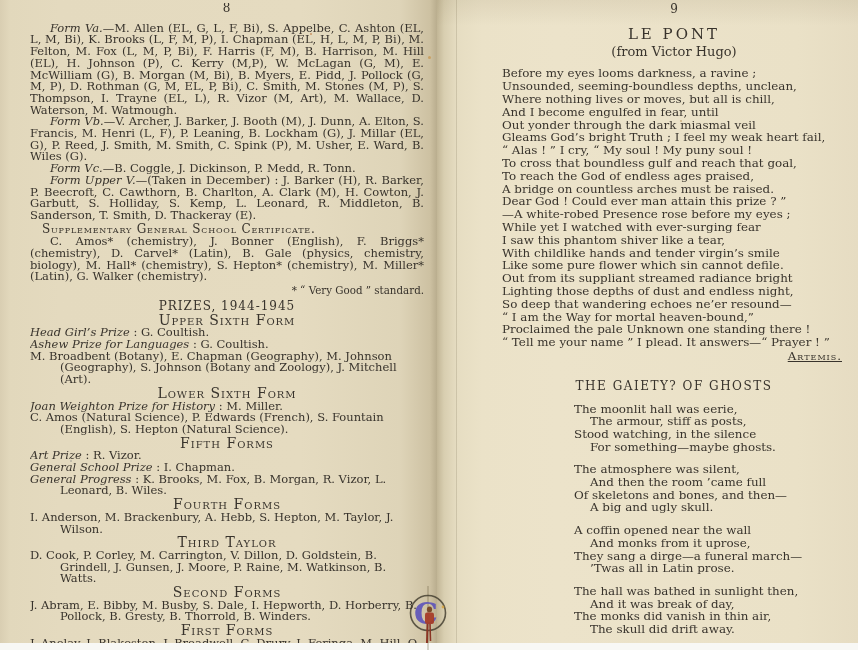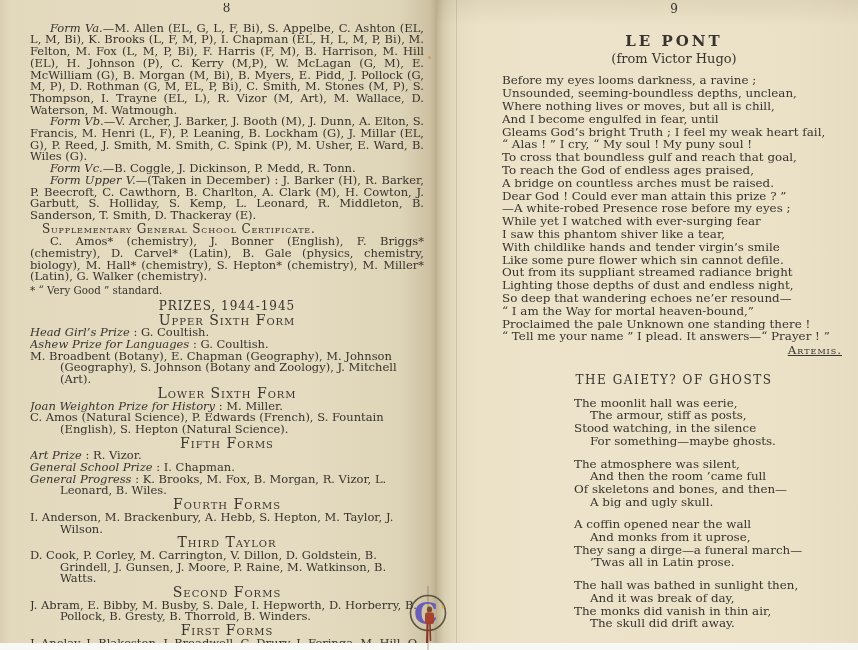--- a/index.html
+++ b/index.html
@@ -29,31 +29,31 @@
   .bottom-strip{position:absolute;left:0;bottom:0;width:858px;height:7px;background:#f8f8f5;}
   
   .lp-inner{
     position:absolute;left:30px;right:13px;top:3px;bottom:0;overflow:hidden;
     font-size:11.5px;line-height:11.7px;text-align:justify;
   }
   .pageno{text-align:center;font-size:12px;margin:0 0 8px 0;letter-spacing:1px;}
   .para{margin:0;text-indent:20px;}
   .lead{font-style:italic;}
   .supp-head{font-variant:small-caps;letter-spacing:.8px;font-size:12px;margin:2px 12px 1px;text-align:left;}
-  .footnote{font-size:10.3px;text-align:left;margin:2px 0 1px;}
+  .footnote{font-size:10.3px;text-align:right;margin:2px 0 1px;}
   .prizes-title{text-align:center;font-size:12px;letter-spacing:1px;margin:4px 0 1px;}
   .sec-head{text-align:center;font-variant:small-caps;letter-spacing:1px;font-size:14px;margin:2px 0 1px;}
   .entry{margin:0;padding-left:30px;text-indent:-30px;text-align:left;}
   
   .rp-inner{
     position:absolute;left:65px;right:12px;top:3px;bottom:0;overflow:hidden;
     font-size:11.9px;line-height:12.8px;text-align:left;
   }
   .pageno-r{text-align:center;font-size:12px;margin:0 0 6px 0;}
-  .poem-title{text-align:center;font-size:15px;letter-spacing:3px;margin:19px 0 5px;font-weight:bold;}
+  .poem-title{text-align:center;font-size:15px;letter-spacing:3px;margin:12px 0 5px;}
   .poem-sub{text-align:center;font-size:13px;margin:0 0 9px;}
   .pline{white-space:nowrap;}
   .signature{text-align:right;font-variant:small-caps;letter-spacing:1px;margin-top:1px;padding-right:4px;text-decoration:underline;}
   .poem2-title{text-align:center;font-size:12px;letter-spacing:1.5px;margin:17px 0 2px;}
   .stanza{margin:10px 0 0 72px;line-height:12.7px;}
   .stanza .pline:nth-child(even){margin-left:16px;}
   
   .stamp{position:absolute;left:399px;top:586px;width:58px;height:64px;z-index:5;}
   .speck{position:absolute;border-radius:50%;}
   .speck1{left:428px;top:56px;width:3px;height:3px;background:#c89a55;opacity:.8;}
@@ -114,20 +114,21 @@
       <div class="pageno-r">9</div>
 
       <div class="poem-title">LE PONT</div>
       <div class="poem-sub">(from Victor Hugo)</div>
 
       <div class="poem-lines">
         <div class="pline">Before my eyes looms darkness, a ravine ;</div>
         <div class="pline">Unsounded, seeming-boundless depths, unclean,</div>
         <div class="pline">Where nothing lives or moves, but all is chill,</div>
         <div class="pline">And I become engulfed in fear, until</div>
+        <div class="pline">Out yonder through the dark miasmal veil</div>
         <div class="pline">Gleams God’s bright Truth ;  I feel my weak heart fail,</div>
         <div class="pline">“ Alas ! ” I cry, “ My soul ! My puny soul !</div>
         <div class="pline">To cross that boundless gulf and reach that goal,</div>
         <div class="pline">To reach the God of endless ages praised,</div>
         <div class="pline">A bridge on countless arches must be raised.</div>
         <div class="pline">Dear God ! Could ever man attain this prize ? ”</div>
         <div class="pline">—A white-robed Presence rose before my eyes ;</div>
         <div class="pline">While yet I watched with ever-surging fear</div>
         <div class="pline">I saw this phantom shiver like a tear,</div>
         <div class="pline">With childlike hands and tender virgin’s smile</div>

